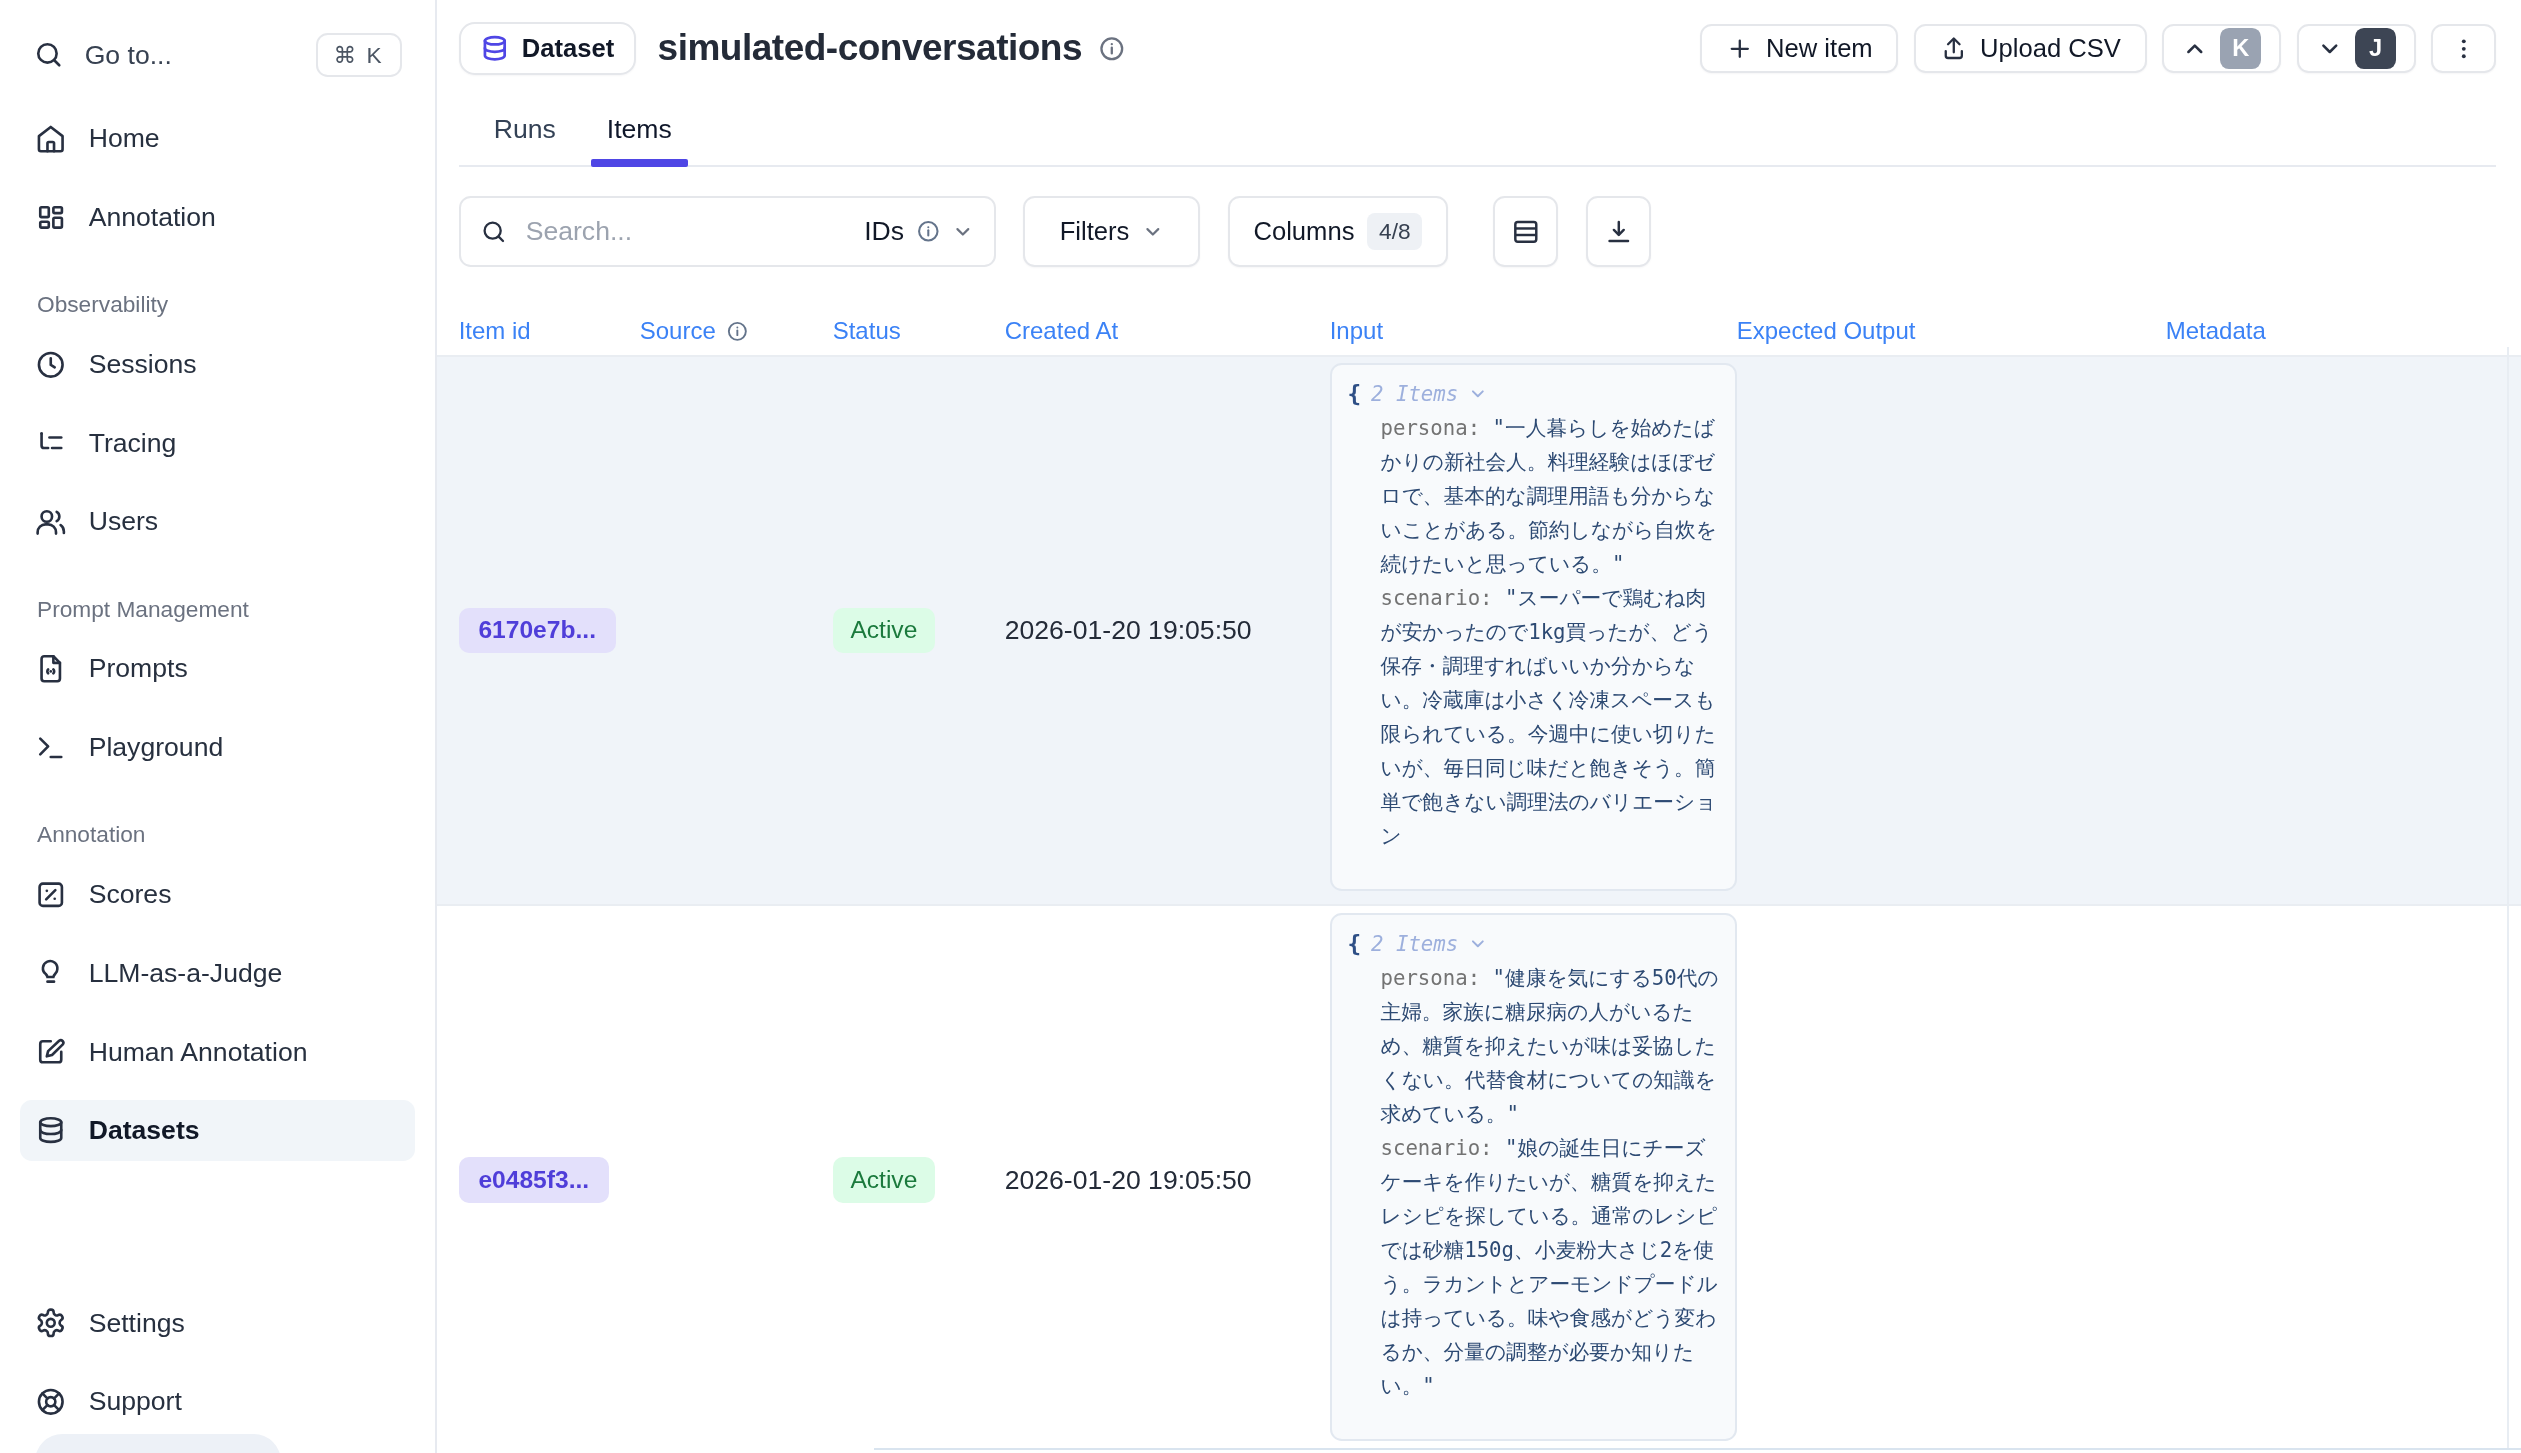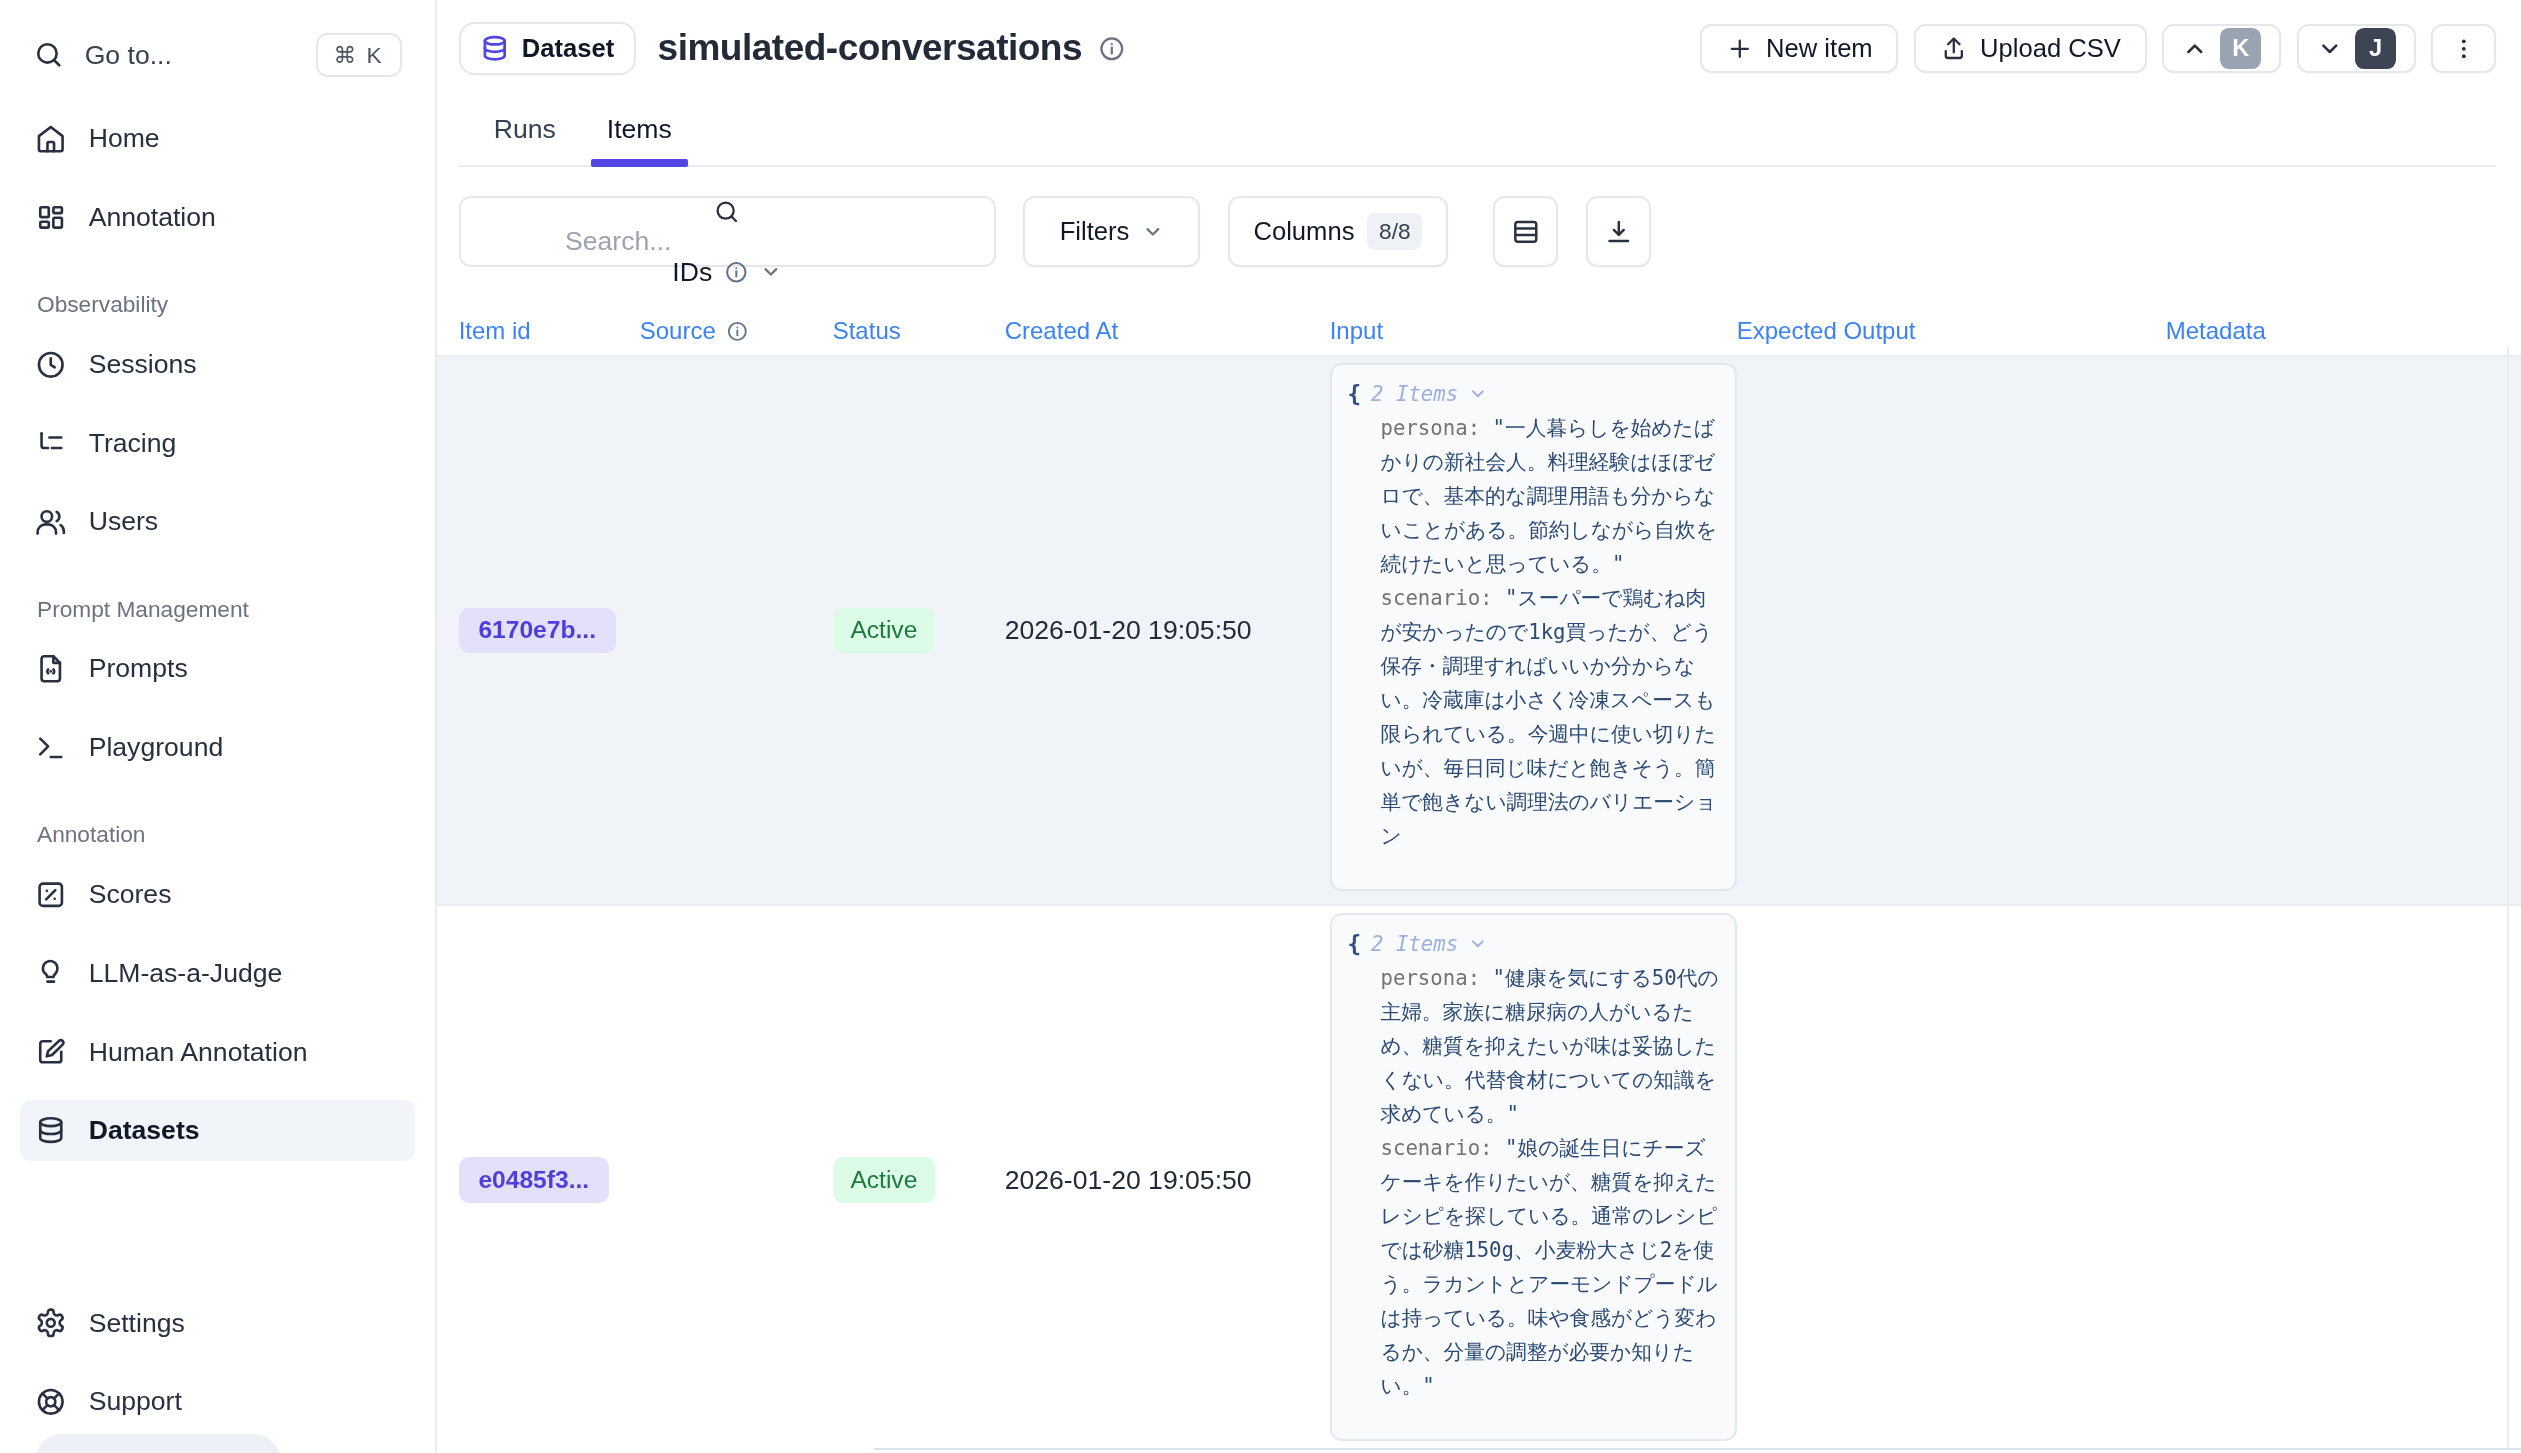--- a/index.html
+++ b/index.html
@@ -57,21 +57,21 @@
     padding: 0 0 0 21.7px; }
   .tabs-row { margin-left: 0; padding-left: 33px; }
   .tab { font-size: 26.6px; color: #334155; padding: 5.9px 2px 19.7px 2px; position: relative;
     cursor: pointer; }
   .tab.active { color: #0f172a; font-weight: 500; }
   .tab.active::after { content: ""; position: absolute; left: -13.8px; right: -13.8px; bottom: -2px;
     height: 7.9px; background: #4f46e5; border-radius: 2px; }
 
   .toolbar { display: flex; align-items: center; gap: 27.6px; margin: 29.6px 0 0 21.7px; }
   .search-box { display: flex; align-items: center; width: 537px; height: 71px;
-    border: 2px solid #e5e7eb; border-radius: 11.8px; background: #fff; padding: 0 19.7px; flex-direction: column; }
+    border: 2px solid #e5e7eb; border-radius: 11.8px; background: #fff; padding: 0 19.7px; }
   .search-box input { border: none; outline: none; flex: 1; font-size: 26.6px; color: #111827;
     margin-left: 17.7px; min-width: 0; font-family: "Liberation Sans", sans-serif; background: transparent; }
   .search-box input::placeholder { color: #9ca3af; }
   .ids-group { display: flex; align-items: center; gap: 11.8px; cursor: pointer; }
   .ids-label { font-size: 26.6px; font-weight: 500; color: #111827; }
   .toolbar .btn { height: 71px; }
   .count-pill { background: #eef1f5; border-radius: 7.9px; padding: 4.9px 11.8px; font-size: 22.7px;
     color: #374151; font-weight: 500; }
   .icon-btn { width: 65px; padding: 0; }
 
@@ -389,21 +389,21 @@
         <span>Filters</span>
         <span class="nav-icon" style="width:21.7px;height:21.7px;color:#6b7280;">
           <svg viewBox="0 0 24 24" fill="none" stroke="currentColor" stroke-width="2.4" stroke-linecap="round" stroke-linejoin="round" style="width:21.7px;height:21.7px;">
               <path d="m6 9 6 6 6-6"></path>
             </svg>
         </span>
       </button>
 
       <button class="btn">
         <span>Columns</span>
-        <span class="count-pill">8/8</span>
+        <span class="count-pill">4/8</span>
       </button>
 
       <button class="btn icon-btn" style="margin-left:17.7px;">
         <span class="nav-icon" style="width:29.6px;height:29.6px;">
           <svg viewBox="0 0 24 24" fill="none" stroke="currentColor" stroke-width="2" stroke-linejoin="round" style="width:29.6px;height:29.6px;">
               <rect x="3.5" y="4" width="17" height="16" rx="2"></rect>
               <path d="M3.5 9.3h17"></path>
               <path d="M3.5 14.6h17"></path>
             </svg>
         </span>

